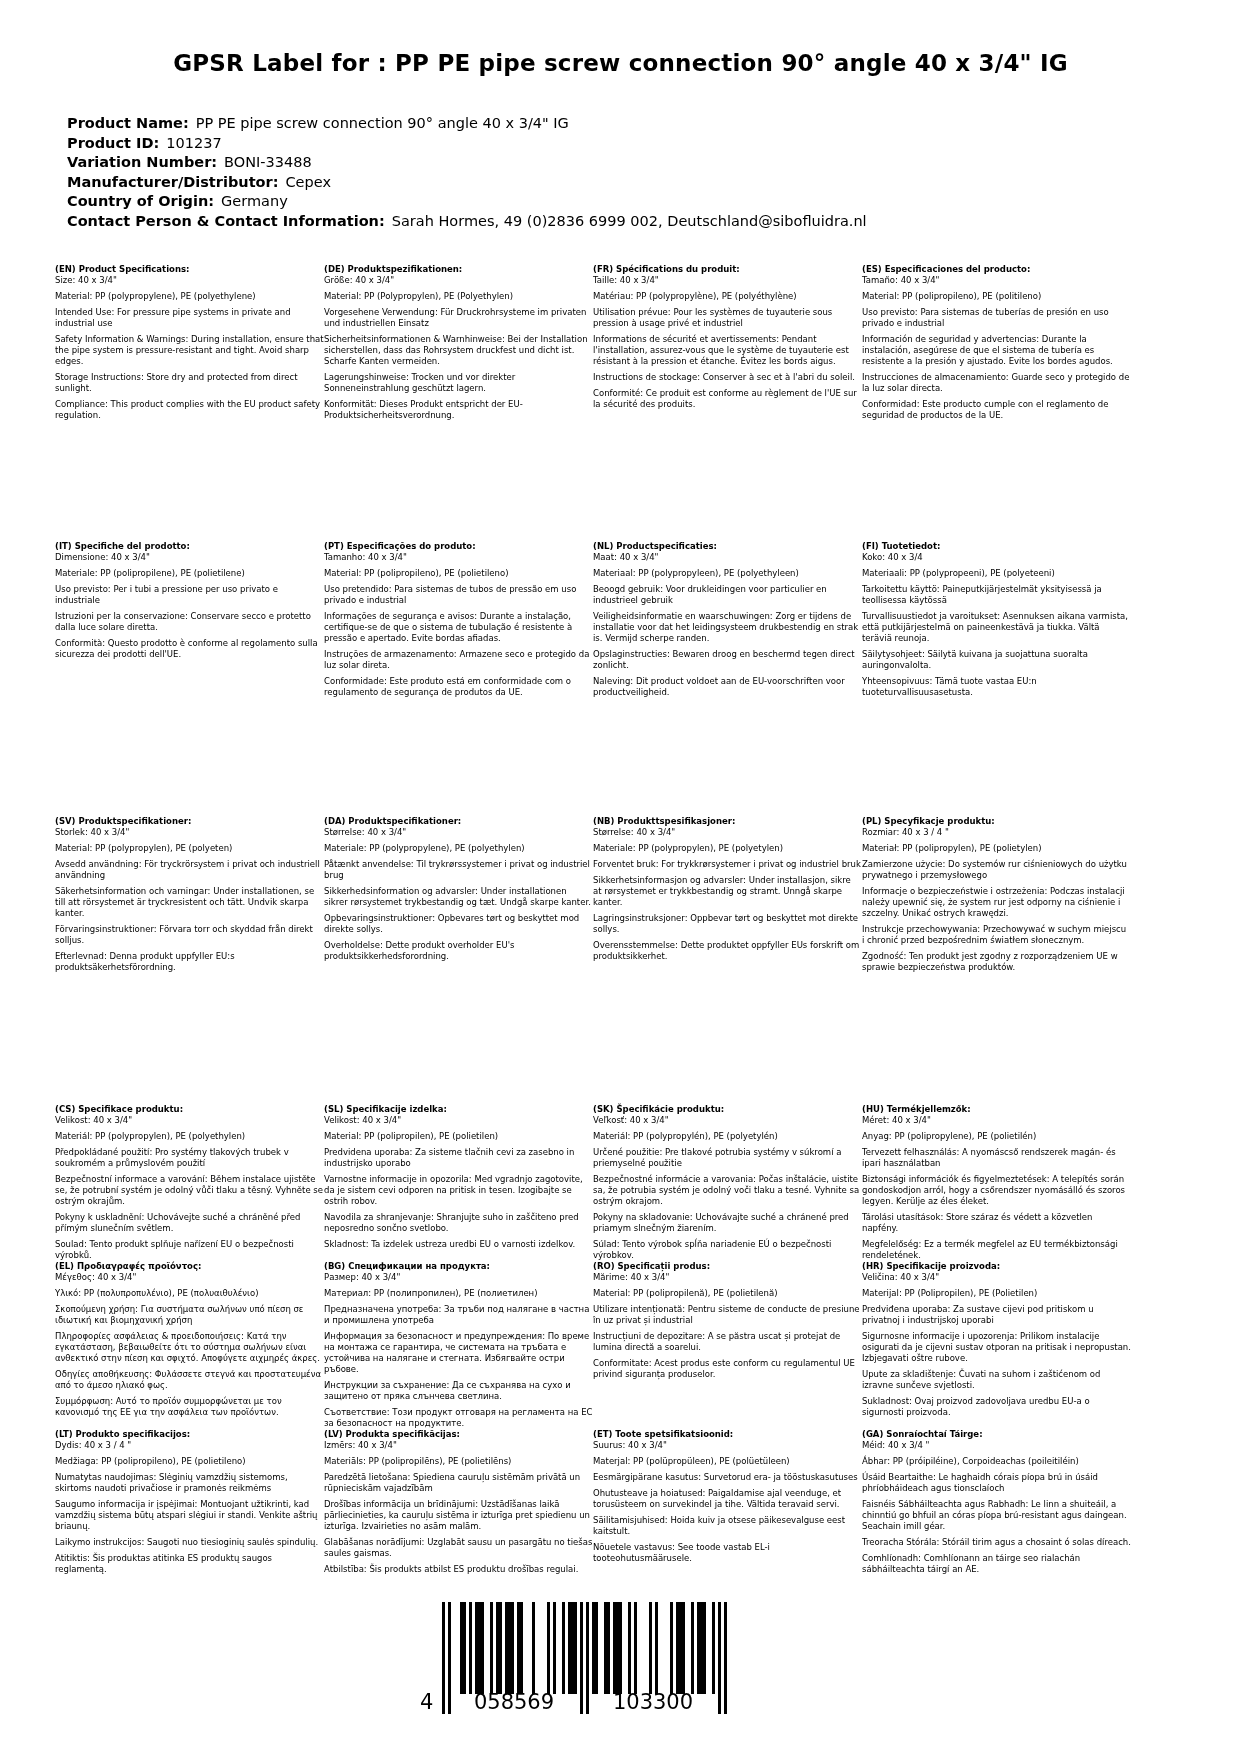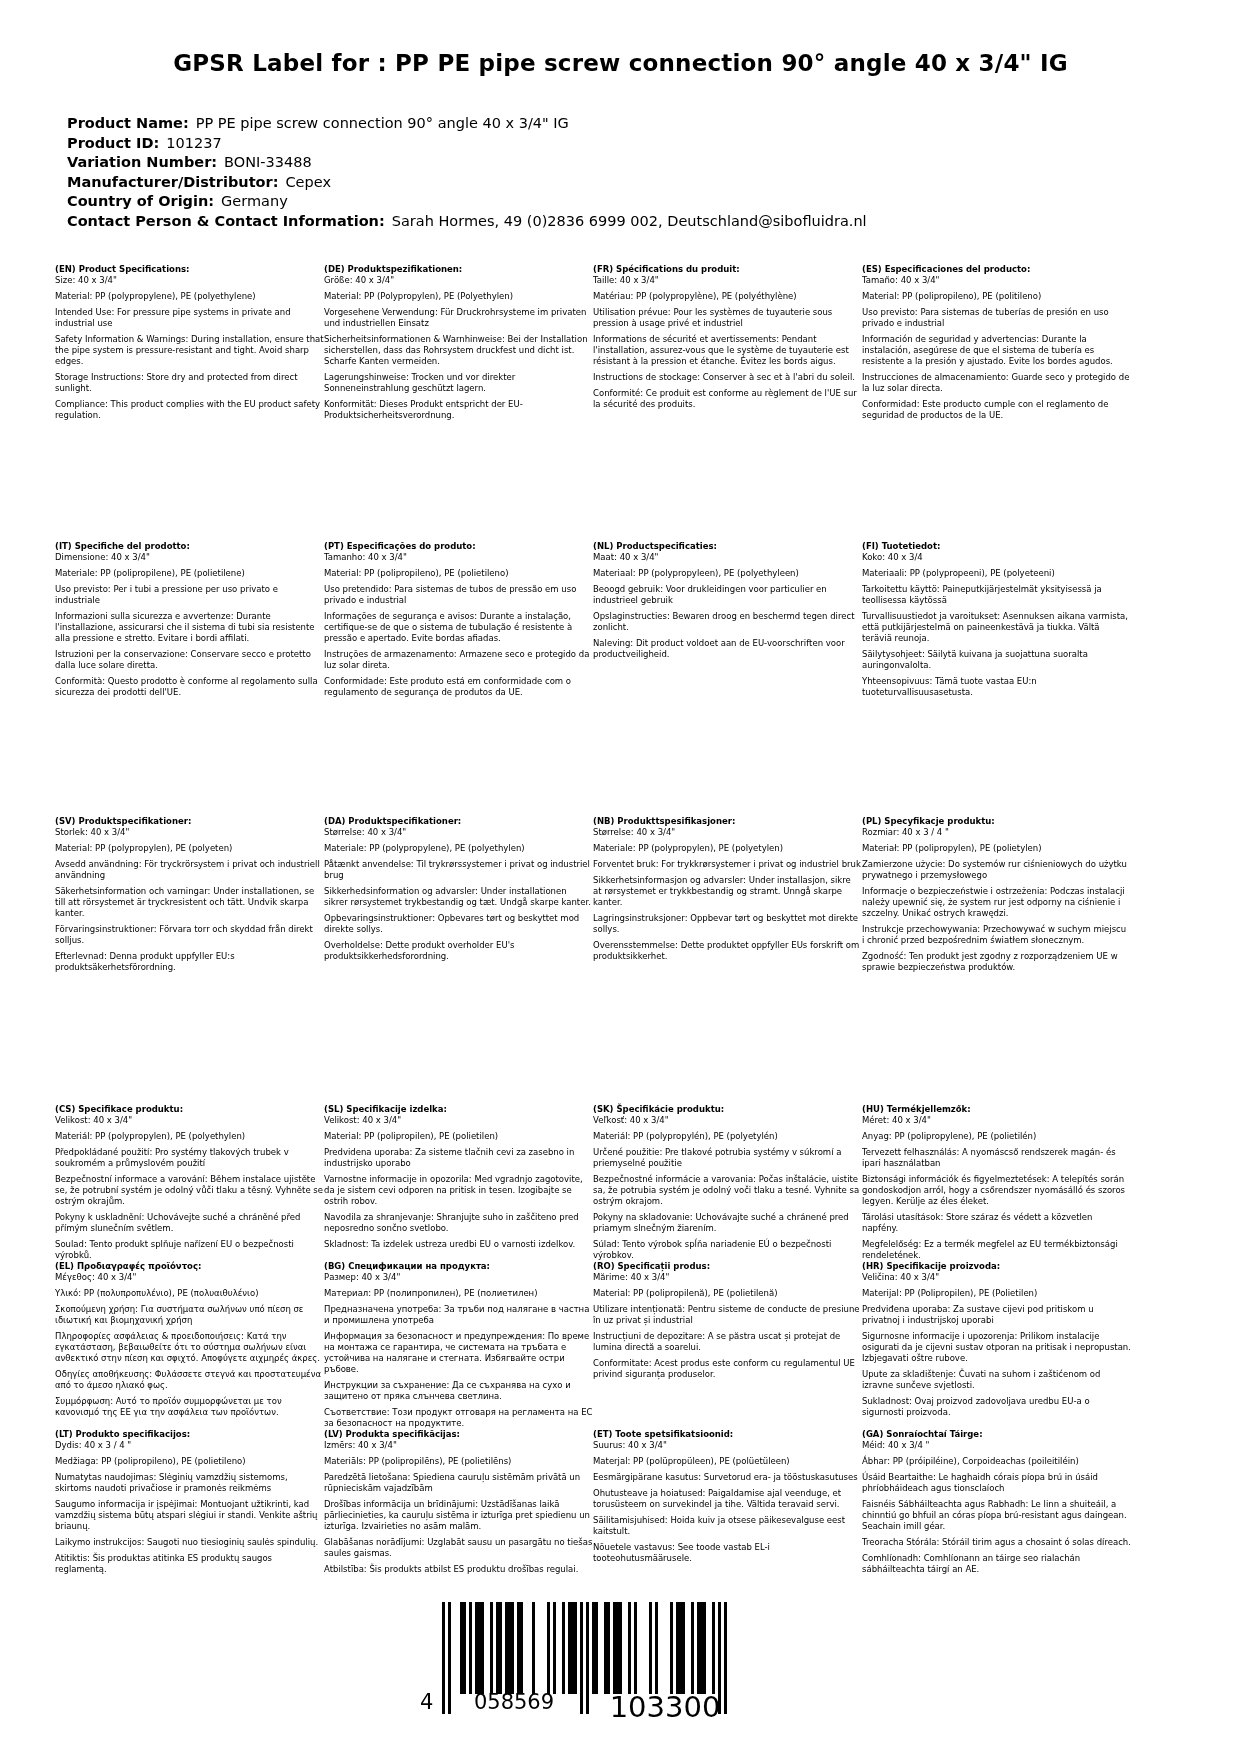--- a/index.html
+++ b/index.html
@@ -23,21 +23,21 @@
   .block-para:first-of-type { margin-top:0; }
   .bottom { position:relative; height:345px; margin-top:27px; }
   .barcode { position:absolute; left:442px; top:0; width:285px; height:120px; }
   .bars { position:absolute; left:0; top:0; height:112px; font-size:0; }
   .bars span { display:inline-block; width:3px; vertical-align:top; }
   .bars .b1 { background:#000; height:92px; }
   .bars .b1.guard { height:112px; }
   .bars .b0 { background:transparent; height:92px; }
   .bc-digit-left { position:absolute; left:-22px; top:88px; font-size:21px; }
   .bc-group1 { position:absolute; left:9px; top:88px; width:126px; text-align:center; font-size:21px; }
-  .bc-group2 { position:absolute; left:160px; top:88px; width:126px; text-align:center; font-size:29px; }
+  .bc-group2 { position:absolute; left:148px; top:88px; width:126px; text-align:center; font-size:21px; }
   .ce-mark { position:absolute; left:404px; top:168px; }
   .age-mark { position:absolute; left:548px; top:156px; }
 </style>
 </head>
 <body>
 
 <h1 class="doc-title">GPSR Label for : PP PE pipe screw connection 90° angle 40 x 3/4" IG</h1>
 
 <div class="product-info">
     <div class="pi-row"><span class="pi-label">Product Name:</span><span class="pi-value">PP PE pipe screw connection 90° angle 40 x 3/4" IG</span></div>
@@ -83,38 +83,38 @@
       <p class="block-para">Uso previsto: Para sistemas de tuberías de presión en uso privado e industrial</p>
       <p class="block-para">Información de seguridad y advertencias: Durante la instalación, asegúrese de que el sistema de tubería es resistente a la presión y ajustado. Evite los bordes agudos.</p>
       <p class="block-para">Instrucciones de almacenamiento: Guarde seco y protegido de la luz solar directa.</p>
       <p class="block-para">Conformidad: Este producto cumple con el reglamento de seguridad de productos de la UE.</p>
     </div>
     <div class="lang-block">
       <div class="block-title">(IT) Specifiche del prodotto:</div>
       <p class="block-para">Dimensione: 40 x 3/4"</p>
       <p class="block-para">Materiale: PP (polipropilene), PE (polietilene)</p>
       <p class="block-para">Uso previsto: Per i tubi a pressione per uso privato e industriale</p>
-      <p class="block-para">Informazioni sulla sicurezza e avvertenze: Durante l'installazione, assicurarsi che il sistema di tubi sia resistente alla pressione e stretto. Evitare i bordi affilati.</p>
       <p class="block-para">Istruzioni per la conservazione: Conservare secco e protetto dalla luce solare diretta.</p>
       <p class="block-para">Conformità: Questo prodotto è conforme al regolamento sulla sicurezza dei prodotti dell'UE.</p>
     </div>
     <div class="lang-block">
       <div class="block-title">(PT) Especificações do produto:</div>
       <p class="block-para">Tamanho: 40 x 3/4"</p>
       <p class="block-para">Material: PP (polipropileno), PE (polietileno)</p>
       <p class="block-para">Uso pretendido: Para sistemas de tubos de pressão em uso privado e industrial</p>
       <p class="block-para">Informações de segurança e avisos: Durante a instalação, certifique-se de que o sistema de tubulação é resistente à pressão e apertado. Evite bordas afiadas.</p>
       <p class="block-para">Instruções de armazenamento: Armazene seco e protegido da luz solar direta.</p>
       <p class="block-para">Conformidade: Este produto está em conformidade com o regulamento de segurança de produtos da UE.</p>
     </div>
     <div class="lang-block">
       <div class="block-title">(NL) Productspecificaties:</div>
       <p class="block-para">Maat: 40 x 3/4"</p>
       <p class="block-para">Materiaal: PP (polypropyleen), PE (polyethyleen)</p>
       <p class="block-para">Beoogd gebruik: Voor drukleidingen voor particulier en industrieel gebruik</p>
+      <p class="block-para">Veiligheidsinformatie en waarschuwingen: Zorg er tijdens de installatie voor dat het leidingsysteem drukbestendig en strak is. Vermijd scherpe randen.</p>
       <p class="block-para">Opslaginstructies: Bewaren droog en beschermd tegen direct zonlicht.</p>
       <p class="block-para">Naleving: Dit product voldoet aan de EU-voorschriften voor productveiligheid.</p>
     </div>
     <div class="lang-block">
       <div class="block-title">(FI) Tuotetiedot:</div>
       <p class="block-para">Koko: 40 x 3/4</p>
       <p class="block-para">Materiaali: PP (polypropeeni), PE (polyeteeni)</p>
       <p class="block-para">Tarkoitettu käyttö: Paineputkijärjestelmät yksityisessä ja teollisessa käytössä</p>
       <p class="block-para">Turvallisuustiedot ja varoitukset: Asennuksen aikana varmista, että putkijärjestelmä on paineenkestävä ja tiukka. Vältä teräviä reunoja.</p>
       <p class="block-para">Säilytysohjeet: Säilytä kuivana ja suojattuna suoralta auringonvalolta.</p>

